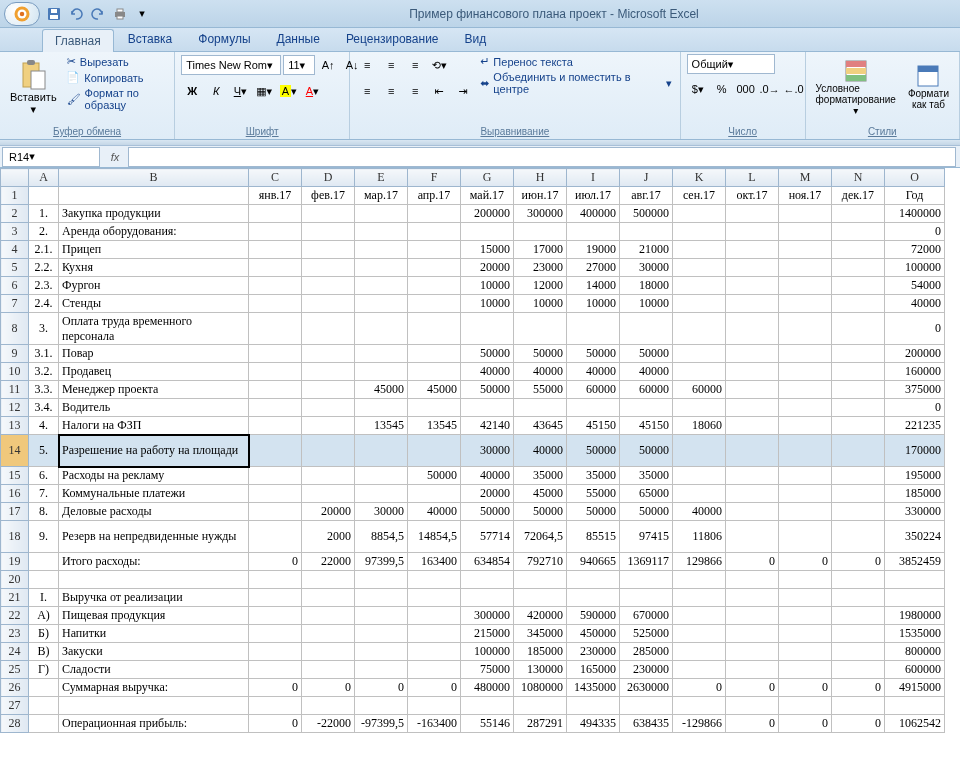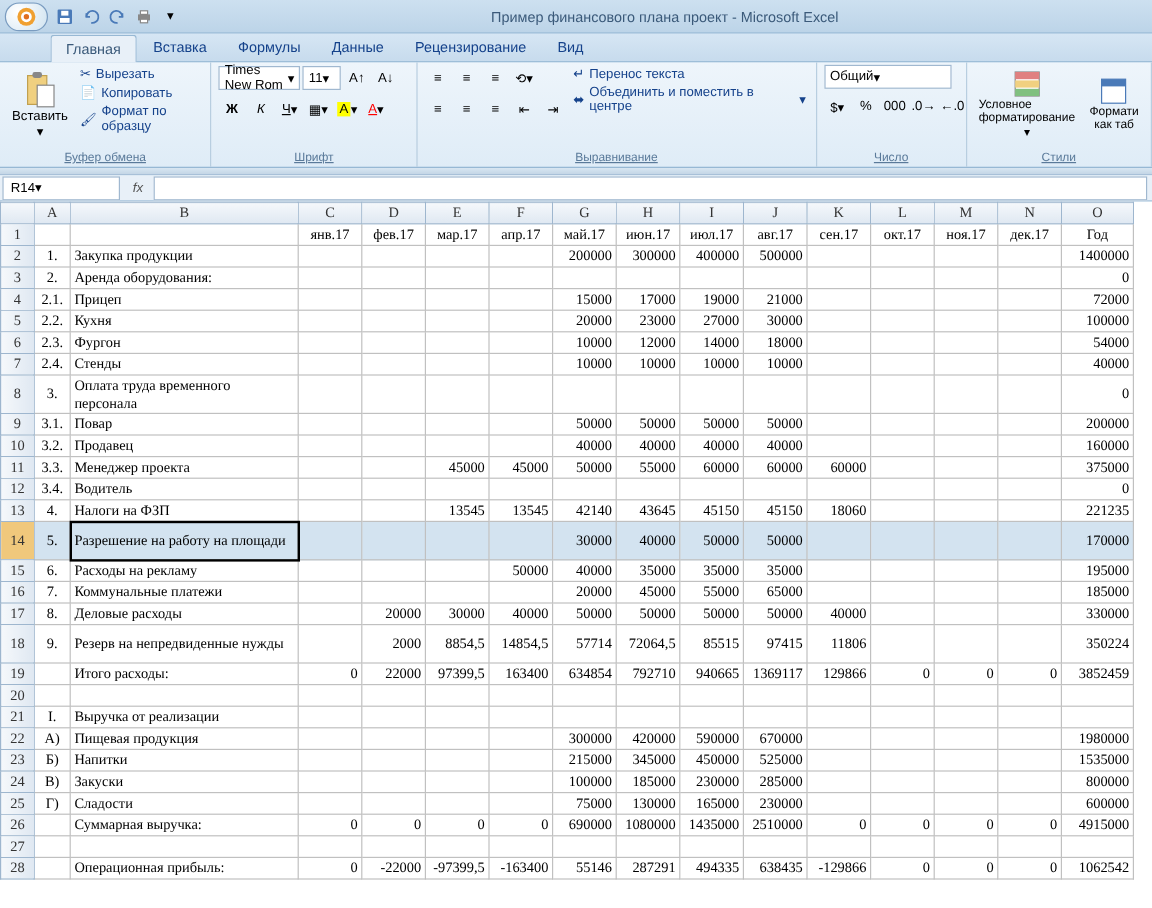--- a/index.html
+++ b/index.html
@@ -122,21 +122,21 @@
             <span>Формат по образцу</span>
           </div>
       </div>
     </div>
     <div class="group-title">Буфер обмена</div>
   </div>
 
   <div class="ribbon-group" style="width:175px">
     <div class="group-body" style="flex-direction:column;gap:4px">
       <div class="font-row">
-        <div class="font-select" style="width:68px"><span>Times New Rom</span> ▾</div>
+        <div class="font-select" style="width:100px"><span>Times New Rom</span> ▾</div>
         <div class="font-select" style="width:32px"><span>11</span> ▾</div>
         <div class="icon-btn">A↑</div>
         <div class="icon-btn">A↓</div>
       </div>
       <div class="font-row">
         <div class="icon-btn">
             <b>Ж</b>
           </div>
         <div class="icon-btn">
             <i>К</i>
@@ -173,21 +173,21 @@
             <span>Перенос текста</span>
           </div>
         <div class="vstack-item"><span>⬌</span><span>Объединить и поместить в центре</span> ▾</div>
       </div>
     </div>
     <div class="group-title">Выравнивание</div>
   </div>
 
   <div class="ribbon-group" style="width:125px">
     <div class="group-body" style="flex-direction:column;gap:4px">
-      <div class="font-select" style="width:106px"><span>Общий</span> ▾</div>
+      <div class="font-select" style="width:88px"><span>Общий</span> ▾</div>
       <div class="font-row">
         <div class="icon-btn">$▾</div>
         <div class="icon-btn">%</div>
         <div class="icon-btn">000</div>
         <div class="icon-btn">.0→</div>
         <div class="icon-btn">←.0</div>
       </div>
     </div>
     <div class="group-title">Число</div>
   </div>
@@ -750,24 +750,24 @@
       </tbody>
       <tbody>
         <tr>
           <th class="rowhdr">26</th>
           <td class="ctr"></td>
           <td class="lbl">Суммарная выручка:</td>
           <td class="">0</td>
           <td class="">0</td>
           <td class="">0</td>
           <td class="">0</td>
-          <td class="">690000</td>
+          <td class="">480000</td>
           <td class="">1080000</td>
           <td class="">1435000</td>
-          <td class="">2510000</td>
+          <td class="">2630000</td>
           <td class="">0</td>
           <td class="">0</td>
           <td class="">0</td>
           <td class="">0</td>
           <td class="">4915000</td>
         </tr>
       </tbody>
       <tbody>
         <tr>
           <th class="rowhdr">27</th>

